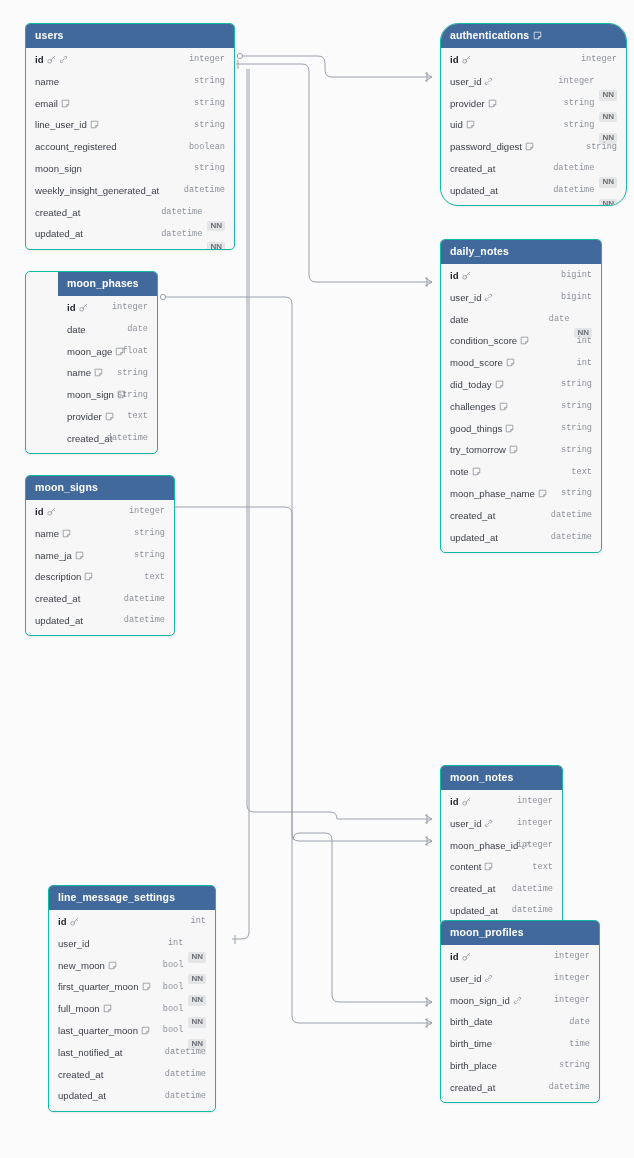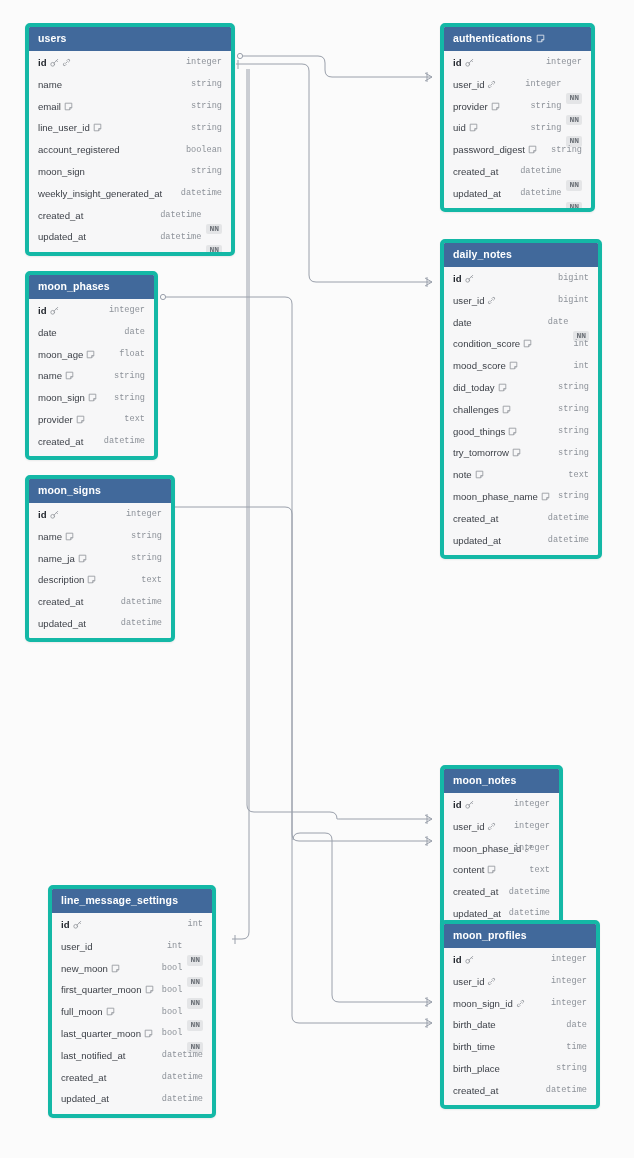--- a/index.html
+++ b/index.html
@@ -10,21 +10,21 @@
   }
   #canvas{position:absolute;inset:0;}
   svg#wires{position:absolute;left:0;top:0;width:634px;height:1158px;pointer-events:none;}
   svg#wires path{fill:none;stroke:#9aa0ab;stroke-width:1;}
   svg#wires .mark{stroke:#9aa0ab;stroke-width:1;fill:none;}
   svg#wires circle.mark{fill:#fbfbfb;}
 
   .table{
     position:absolute;
     background:#f7f7f8;
-    border:4px solid #14b8a6;
+    border:1px solid #14b8a6;
     border-radius:5px;
     box-shadow:0 1px 2px rgba(0,0,0,.07);
     overflow:hidden;
     box-sizing:border-box;
   }
   .thead{
     background:#41699b;
     color:#ffffff;
     font-size:10.5px;
     font-weight:bold;
@@ -46,21 +46,21 @@
   .fname.pk{font-weight:bold;color:#23272e;}
   .ftype{
     color:#8d9299;
     font-family:"Liberation Mono","DejaVu Sans Mono",monospace;
     font-size:8.6px;
     display:flex;align-items:center;gap:5px;
     margin-left:auto;
   }
   .nn{
     background:#e4e5e7;color:#6b7077;
-    font-family:Liberation Mono, monospace;
+    font-family:Liberation Sans, sans-serif;
     font-size:8px;font-weight:bold;
     padding:1px 3px;border-radius:2px;line-height:1.1;margin-top:28px;
   }
   .ic{display:inline-block;width:9px;height:9px;flex:0 0 9px;opacity:.62;}
   .ic svg{display:block;width:9px;height:9px;}
   .thead .ic{opacity:.85;}
   .thead .ic svg{stroke:#ffffff;}
   .row .ic svg{stroke:#555b63;}
 </style>
 </head>
@@ -210,21 +210,21 @@
             <div class="fname">
               <span>updated_at</span>
             </div>
             <div class="ftype">
               <span>datetime</span>
               <span class="nn">NN</span>
             </div>
           </div>
         </div>
       </div>
-      <div class="table" style="left: 25px; top: 271px; width: 133px;">
+      <div class="table" style="left: 25px; top: 271px; width: 133px; padding-left: 32px;">
         <div class="thead">
           <span>moon_phases</span>
         </div>
         <div class="rows">
           <div class="row">
             <div class="fname pk">
               <span>id</span>
               <span class="ic">
                 <svg viewBox="0 0 12 12" fill="none" stroke-width="1.1" stroke-linecap="round">
                   <circle cx="3.6" cy="8.4" r="2.5"></circle>
@@ -496,21 +496,21 @@
           <div class="row">
             <div class="fname">
               <span>updated_at</span>
             </div>
             <div class="ftype">
               <span>datetime</span>
             </div>
           </div>
         </div>
       </div>
-      <div class="table" style="left: 440px; top: 23px; width: 155px;">
+      <div class="table" style="left: 440px; top: 23px; width: 187px; border-radius: 18px;">
         <div class="thead">
           <span>authentications</span>
           <span class="ic">
             <svg viewBox="0 0 12 12" fill="none" stroke-width="1.1" stroke-linejoin="round">
               <path d="M1.6 1.6 H10.4 V7.4 L7.6 10.4 H1.6 Z"></path>
               <path d="M10.4 7.4 H7.6 V10.4"></path>
             </svg>
           </span>
         </div>
         <div class="rows">

